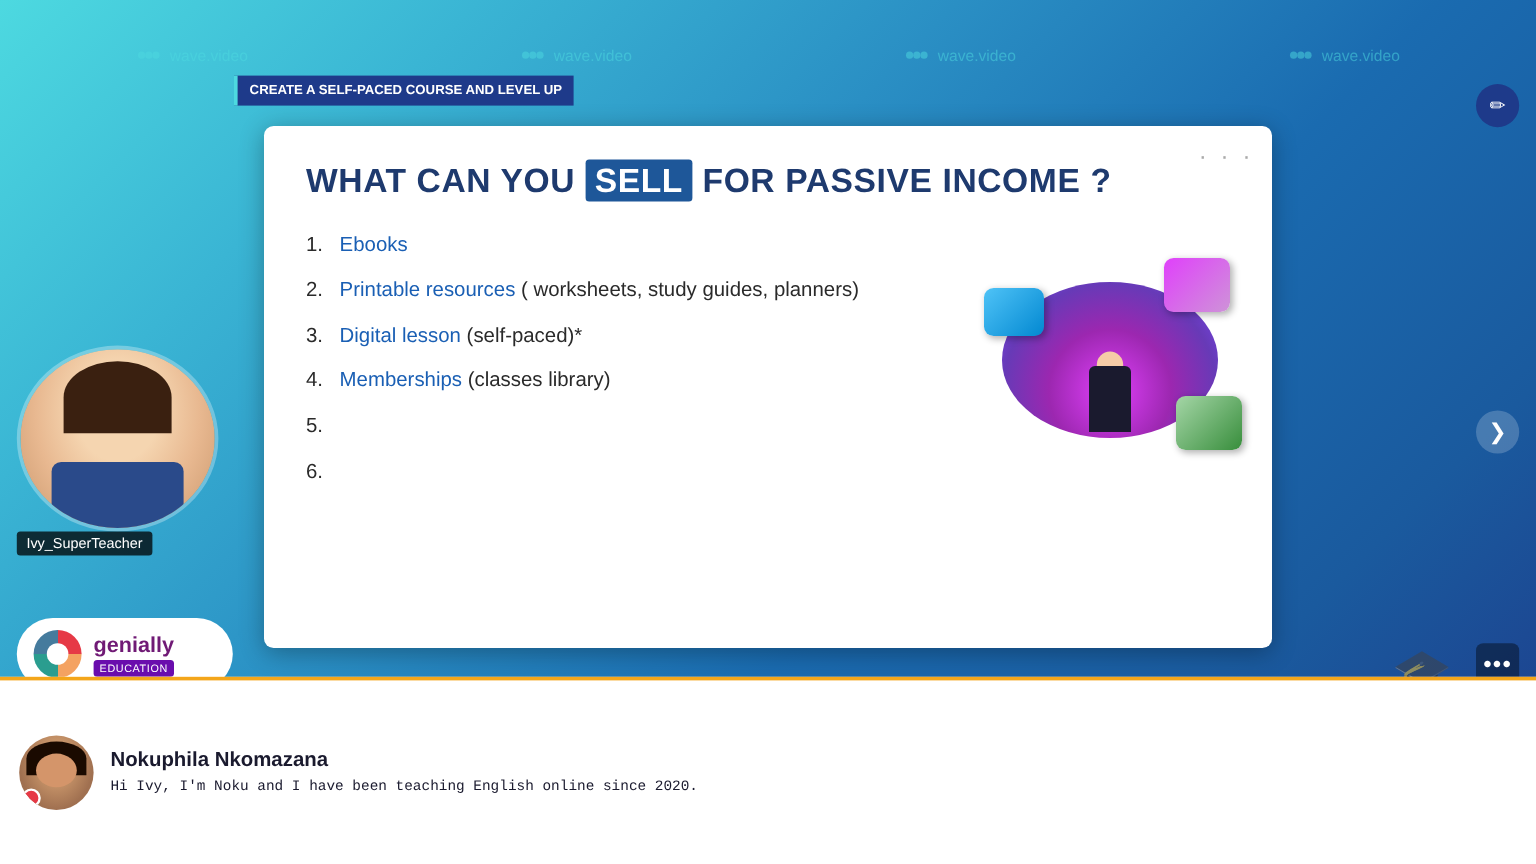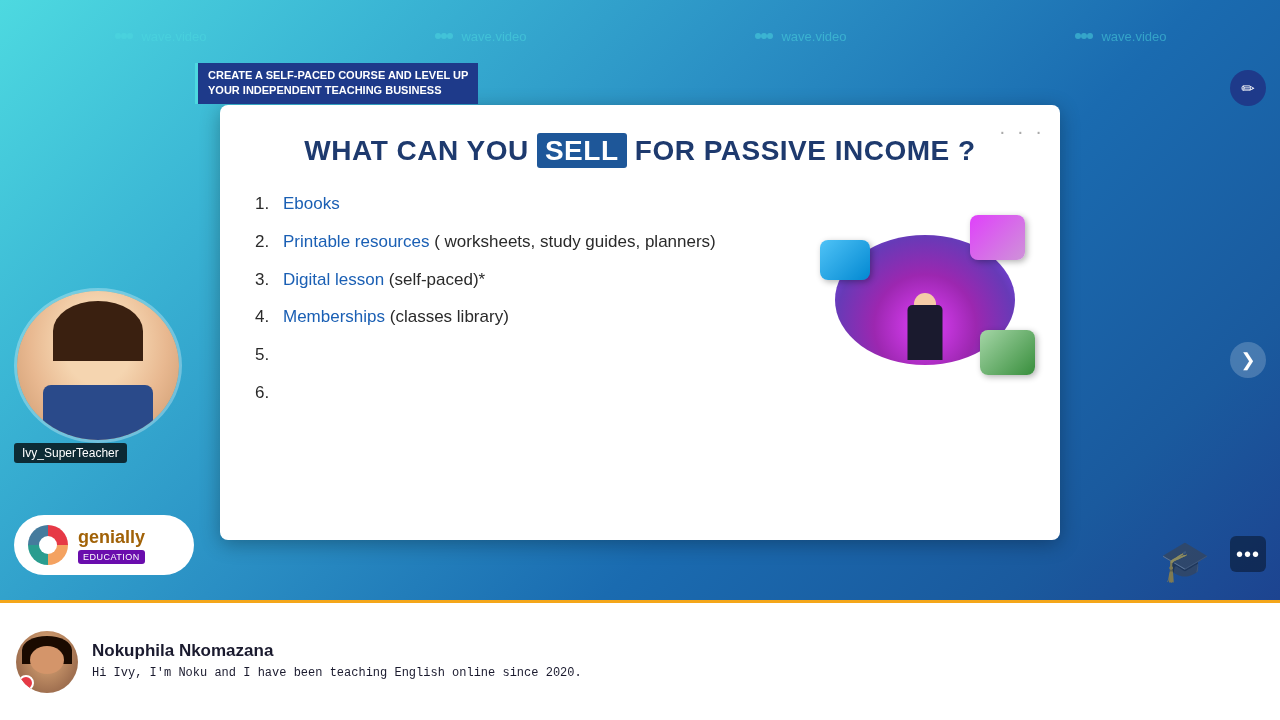--- a/index.html
+++ b/index.html
@@ -8,21 +8,21 @@
       height: 720px;
       overflow: hidden;
       font-family: Arial, sans-serif;
       background: linear-gradient(135deg, #4dd9e0 0%, #3ab5d4 20%, #2a8fc4 40%, #1a6bb0 60%, #1a5a9e 80%, #1e3a8a 100%);
       position: relative;
     }
 
     
     .watermark-bar {
       position: absolute;
-      top: 6px;
+      top: 16px;
       left: 0;
       right: 0;
       height: 60px;
       display: flex;
       align-items: center;
       justify-content: space-around;
       opacity: 0.5;
       z-index: 1;
     }
     .watermark-item {
@@ -131,38 +131,37 @@
       justify-content: center;
       flex-shrink: 0;
     }
     .gen-circle-inner {
       width: 18px;
       height: 18px;
       border-radius: 50%;
       background: white;
     }
     .gen-text-block { display: flex; flex-direction: column; }
-    .gen-name { font-size: 18px; font-weight: bold; color: #a16207; }
+    .gen-name { font-size: 18px; font-weight: bold; color: #701a75; }
     .gen-sub { font-size: 9px; color: white; background: #6a0dad; padding: 2px 5px; border-radius: 3px; text-transform: uppercase; letter-spacing: 0.5px; margin-top: 2px; }
 
     
     .slide-container {
       position: absolute;
       left: 220px;
       top: 105px;
       width: 840px;
       height: 435px;
       background: white;
       border-radius: 8px;
       box-shadow: 0 4px 20px rgba(0,0,0,0.3);
       padding: 30px 35px;
       z-index: 5;
     }
     .slide-title {
-      text-align: center;
       font-size: 28px;
       font-weight: 900;
       color: #1e3a6e;
       margin-bottom: 25px;
       letter-spacing: 0.5px;
     }
     .slide-title .highlight {
       background: #1e5799;
       color: white;
       padding: 2px 8px;
@@ -335,21 +334,21 @@
       font-size: 16px;
       z-index: 10;
     }
 
     
     .chat-bar {
       position: absolute;
       bottom: 0;
       left: 0;
       right: 0;
-      height: 120px;
+      height: 156px;
       background: white;
       border-top: 3px solid #f4a61a;
       display: flex;
       align-items: center;
       padding: 12px 16px;
       gap: 14px;
       z-index: 20;
     }
     .chat-avatar {
       width: 62px;
@@ -447,21 +446,20 @@
         <circle cx="5" cy="11" r="3"></circle>
         <circle cx="11" cy="11" r="3"></circle>
         <circle cx="17" cy="11" r="3"></circle>
       </svg>
     <span>wave.video</span>
   </div>
 </div>
 
 <div class="subtitle-bar">
   <div>CREATE A SELF-PACED COURSE AND LEVEL UP</div>
-  <div>YOUR INDEPENDENT TEACHING BUSINESS</div>
 </div>
 
 <div class="edit-icon">
   <span>✏</span>
 </div>
 
 <div class="webcam-container">
   <div class="webcam-face">
     <div class="webcam-hair"></div>
     <div class="webcam-body"></div>

